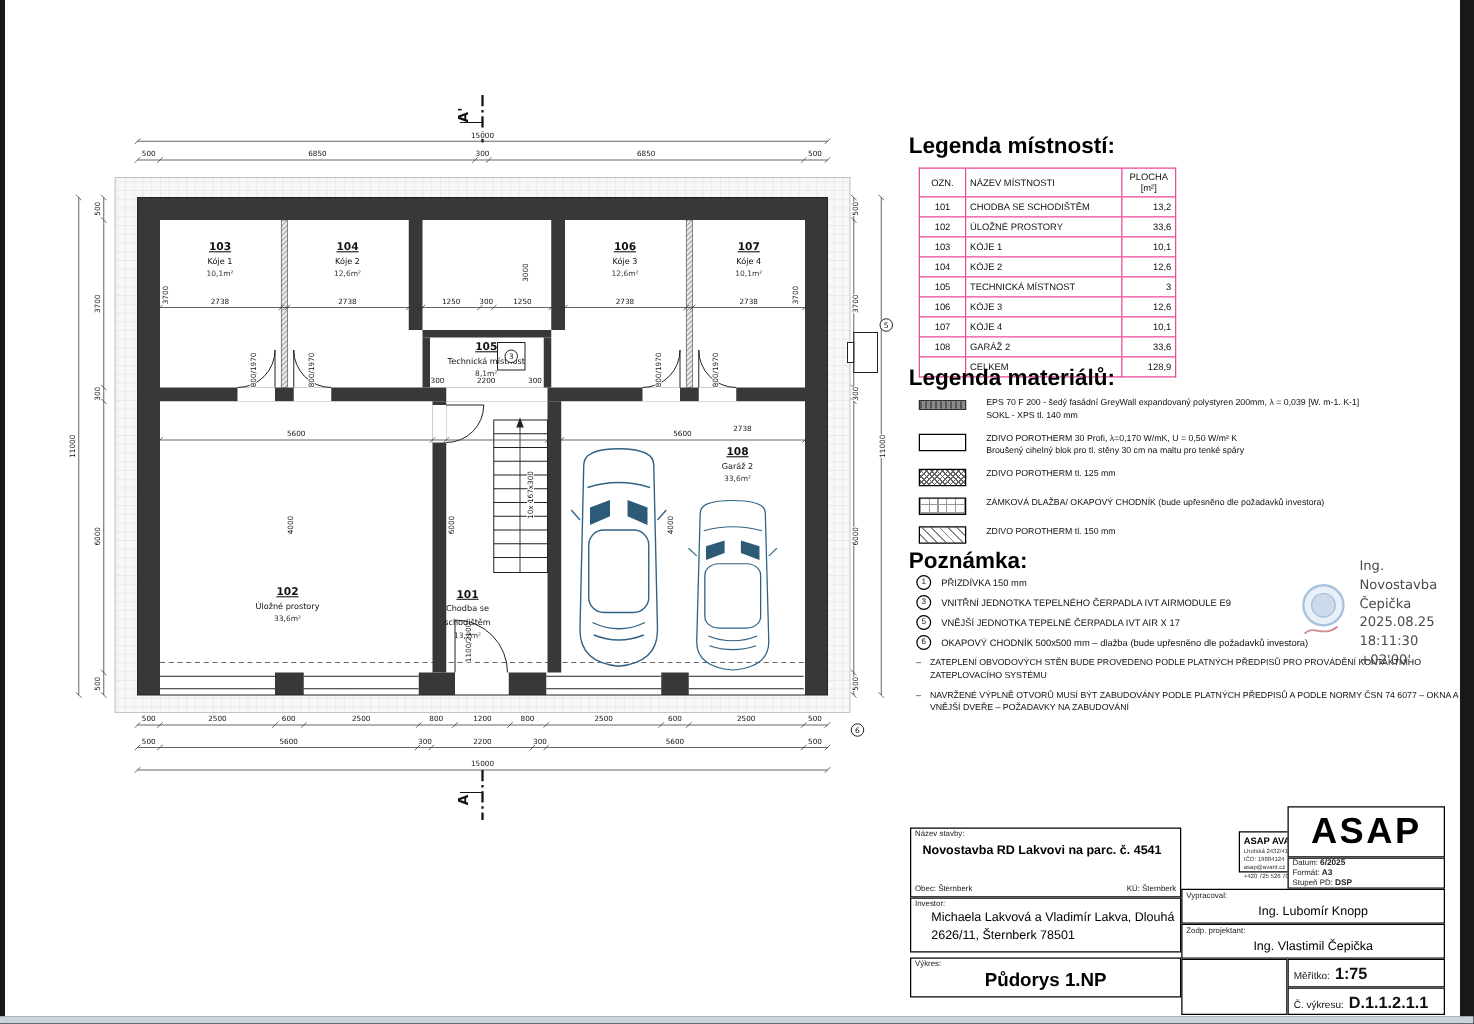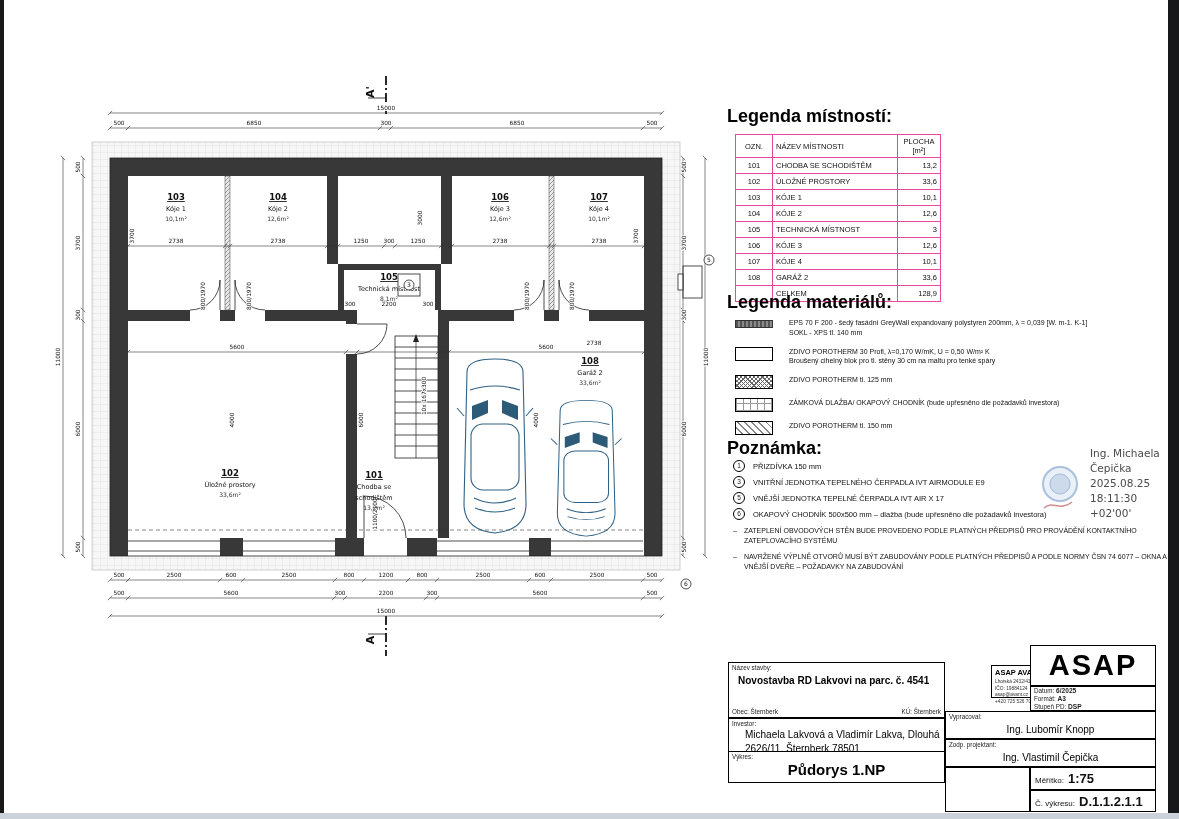--- a/index.html
+++ b/index.html
@@ -470,21 +470,21 @@
         </div>
       </div>
 
     <div id="sig">
       <svg id="sig-stamp" width="44" height="52" viewBox="0 0 44 52">
         <circle cx="22" cy="22" r="17" fill="#dce7f3" stroke="#7198c6" stroke-width="2" opacity="0.6"></circle>
         <circle cx="22" cy="22" r="10" fill="#b9cde6" stroke="#7198c6" stroke-width="1" opacity="0.6"></circle>
         <path d="M6,46 C14,38 22,50 34,40" stroke="#c2706f" stroke-width="1.5" fill="none" opacity="0.8"></path>
       </svg>
       <div id="sig-text">
-        <div>Ing. Michaela</div>
+        <div>Ing. Novostavba</div>
         <div>Čepička</div>
         <div>2025.08.25</div>
         <div>18:11:30</div>
         <div>+02'00'</div>
       </div>
     </div>
 
     <div id="tblock">
       <div class="tb" style="left:6px;top:19px;width:217px;height:56px;">
         <span class="tb-label">Název stavby:</span>
@@ -494,21 +494,21 @@
           <span>KÚ: Šternberk</span>
         </div>
       </div>
       <div class="tb" style="left:6px;top:75px;width:217px;height:44px;">
         <span class="tb-label">Investor:</span>
         <div id="tb-investor-val">
           <div>Michaela Lakvová a Vladimír Lakva, Dlouhá</div>
           <div>2626/11, Šternberk 78501</div>
         </div>
       </div>
-      <div class="tb" style="left:6px;top:108px;width:217px;height:32px;">
+      <div class="tb" style="left:6px;top:123px;width:217px;height:32px;">
         <span class="tb-label">Výkres:</span>
         <div id="tb-vykres-val">Půdorys 1.NP</div>
       </div>
 
       <div class="tb" style="left:237px;top:22px;width:86px;height:33px;margin-left:32px;">
         <div id="tb-company">
           <div id="tb-company-name">ASAP AVANT, s.r.o.</div>
           <div class="tb-company-line">Lhotská 2432/41, Šternberk 785 01</div>
           <div class="tb-company-line">IČO: 19884124</div>
           <div class="tb-company-line">asap@avant.cz</div>

